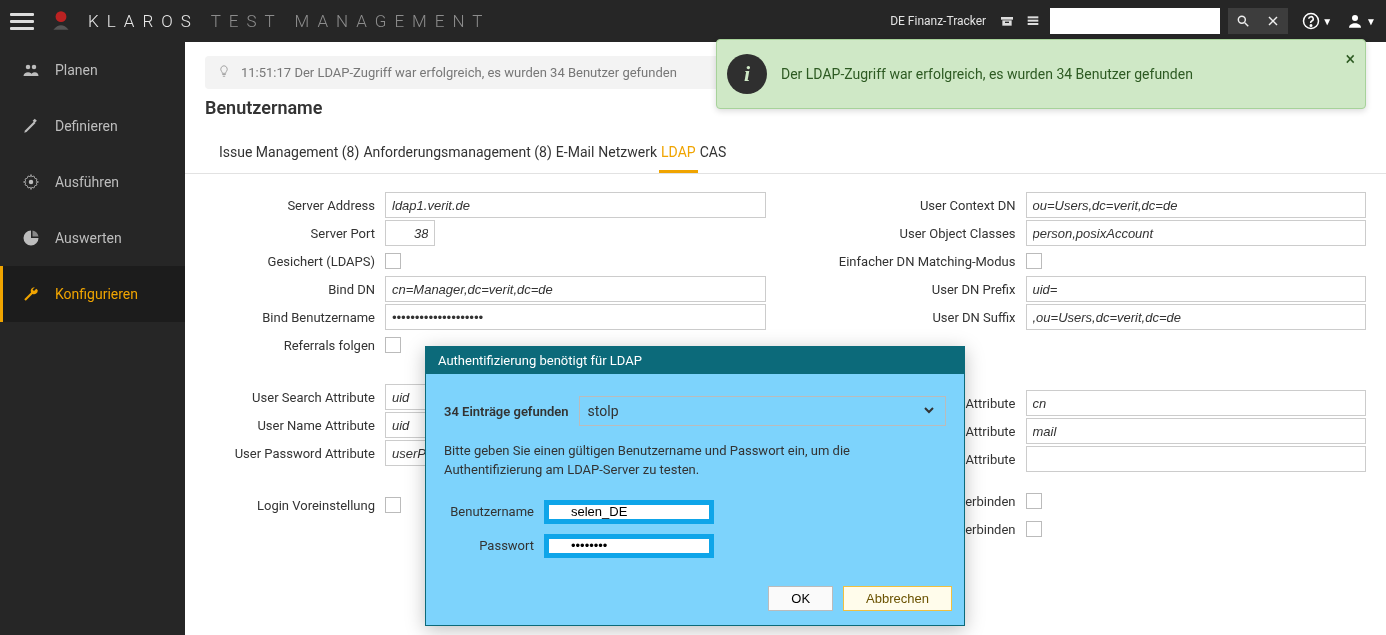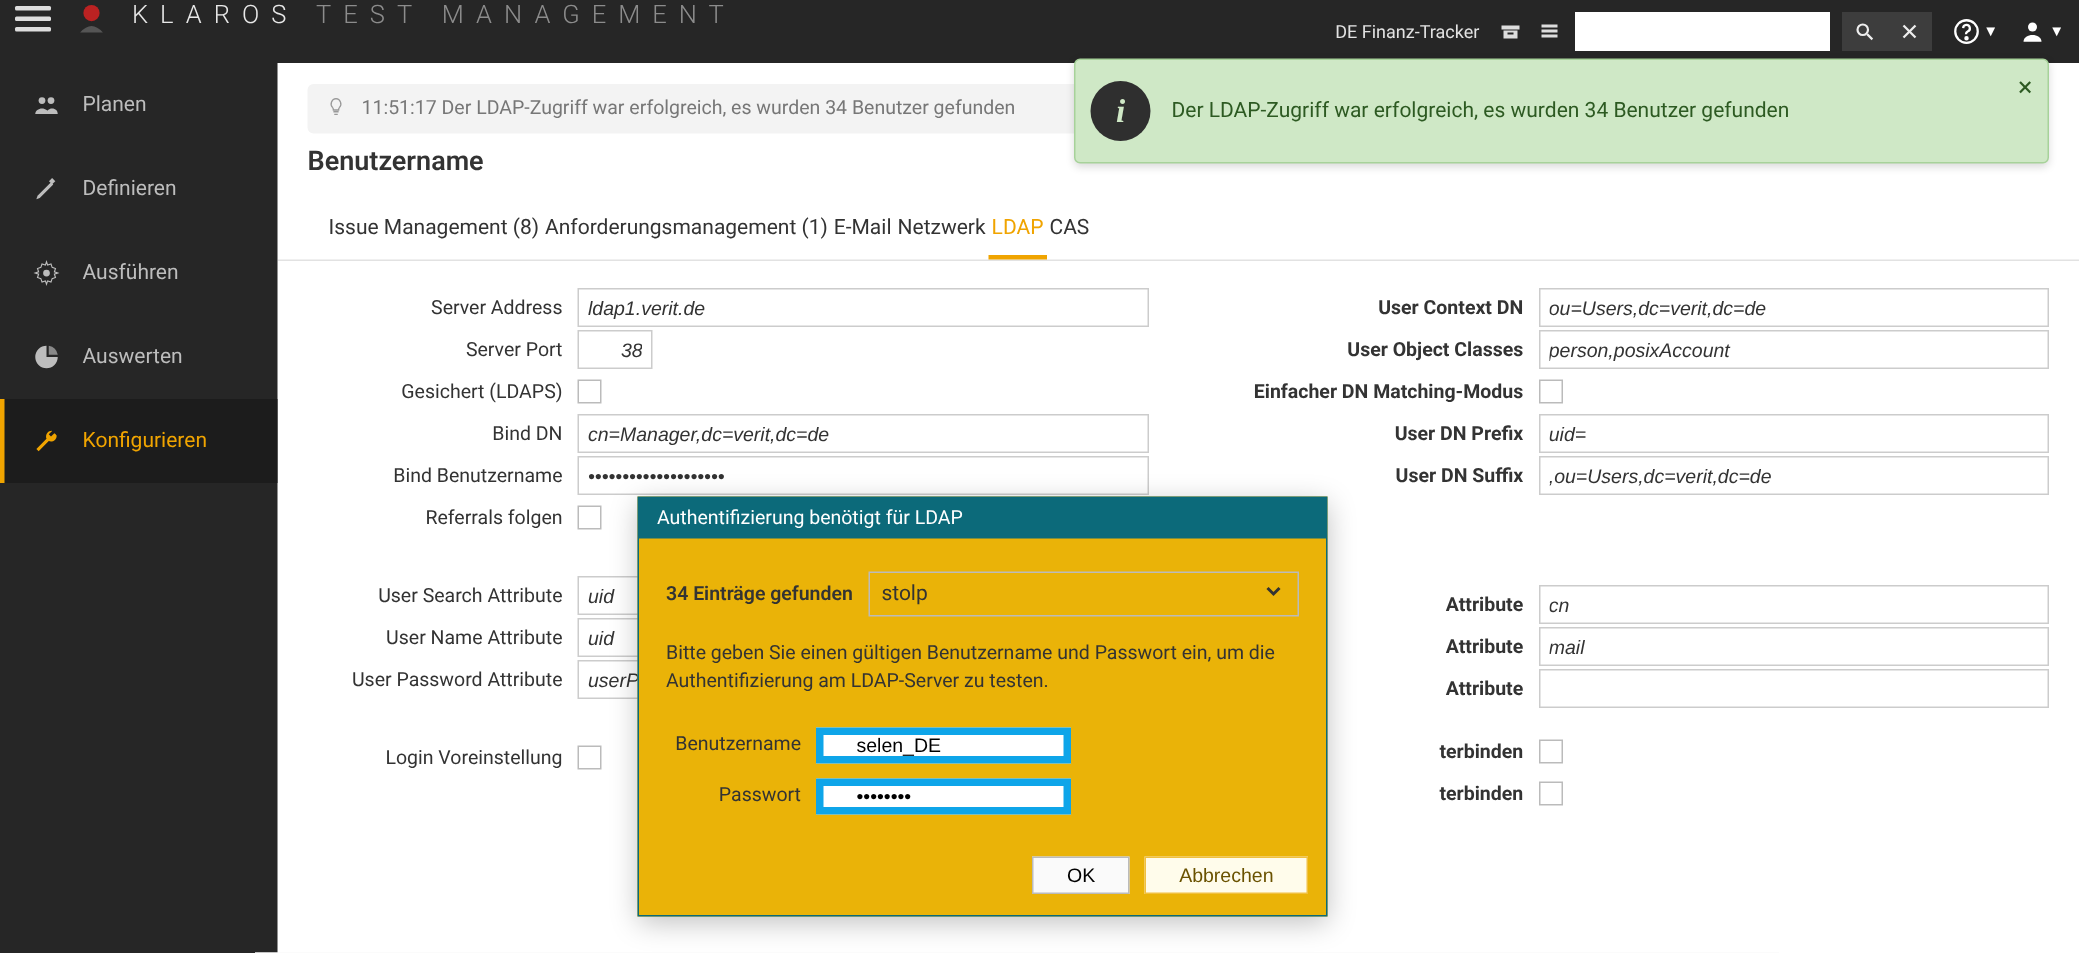--- a/index.html
+++ b/index.html
@@ -10,20 +10,21 @@
     width: 1386px;
     height: 635px;
     overflow: hidden;
     position: relative;
   }
   
   .topbar {
     background: #262626;
     height: 42px;
     display: flex;
+    align-items: center;
     padding: 0 10px;
     color: #ccc;
   }
   .topbar .hamburger { width: 24px; height: 24px; display:flex; flex-direction:column; justify-content:center; gap:4px; cursor:pointer; margin-right:14px;}
   .topbar .hamburger span { display:block; height:3px; background:#ddd; border-radius:1px; }
   .logo-mark {
     width: 26px; height: 26px; margin-right: 14px;
     display:flex; align-items:center; justify-content:center;
   }
   .brand {
@@ -81,21 +82,21 @@
   .tab { padding:10px 2px; cursor:pointer; color:#333; border-bottom:3px solid transparent;}
   .tab.active { color:#f0a400; border-bottom:3px solid #f0a400; }
 
   .form-area {
     padding:18px 20px 0; display:grid;
     grid-template-columns: 1fr 1fr; column-gap:40px;
   }
   .col { display:flex; flex-direction:column; gap:2px; }
   .row { display:flex; align-items:center; gap:10px; min-height:26px; }
   .row label { width:170px; text-align:right; font-size:13px; color:#333; }
-  .col.right .row label { width:210px;font-weight:bold; }
+  .col.right .row label { width:210px; }
   .input {
     flex:1; height:26px; border:1px solid #ccc; background:#fff;
     padding:0 6px; font-size:13px; color:#333;font-style:italic;
   }
   .input.short { flex:0 0 50px; width:50px;padding-left:28px; }
   .chk { width:16px; height:16px; border:1px solid #bbb; background:#fff; cursor:pointer; }
 
   
   .toast {
     position:absolute; top:39px; right:20px; width:650px;
@@ -106,22 +107,22 @@
   }
   .toast-icon {
     width:40px; height:40px; border-radius:50%; background:#2f2f2f;
     color:#cfe8c6; display:flex; align-items:center; justify-content:center;
     font-size:22px; font-weight:bold; font-family:Georgia,serif; font-style:italic;
   }
   .toast-close { position:absolute; top:8px; right:10px; color:#2d5a22; cursor:pointer; font-size:18px;}
 
   
   .modal {
-    position:absolute; top:331px; left:425px; width:460px;
-    background:#eab308; border:1px solid #0c6a7a;
+    position:absolute; top:346px; left:425px; width:540px;
+    background:#7dd3fc; border:1px solid #0c6a7a;
     box-shadow:0 4px 18px rgba(0,0,0,.25); z-index:60;
     font-size:14px;
   }
   .modal-header {
     background:#0c6a7a; color:#fff; padding:6px 12px; font-size:13px;
   }
   .modal-body { padding:22px 18px 10px; }
   .modal-row { display:flex; align-items:center; gap:10px; margin-bottom:16px;}
   .modal-row .mlabel { min-width:130px; text-align:right; font-size:13px; }
   .modal-row.found .mlabel { font-weight:600; text-align:left; min-width:auto;}
@@ -265,21 +266,21 @@
     </span>
     <span>11:51:17</span>&nbsp;
     <span>Der LDAP-Zugriff war erfolgreich, es wurden 34 Benutzer gefunden</span>
     <span class="plus">+</span>
   </div>
 
   <div class="page-title">Benutzername</div>
 
   <div class="tabs">
     <div class="tab">Issue Management (8)</div>
-    <div class="tab">Anforderungsmanagement (1)</div>
+    <div class="tab">Anforderungsmanagement (8)</div>
     <div class="tab">E-Mail</div>
     <div class="tab">Netzwerk</div>
     <div class="tab active">LDAP</div>
     <div class="tab">CAS</div>
   </div>
 
   <div class="form-area">
 
     <div class="col">
       <div class="row">

